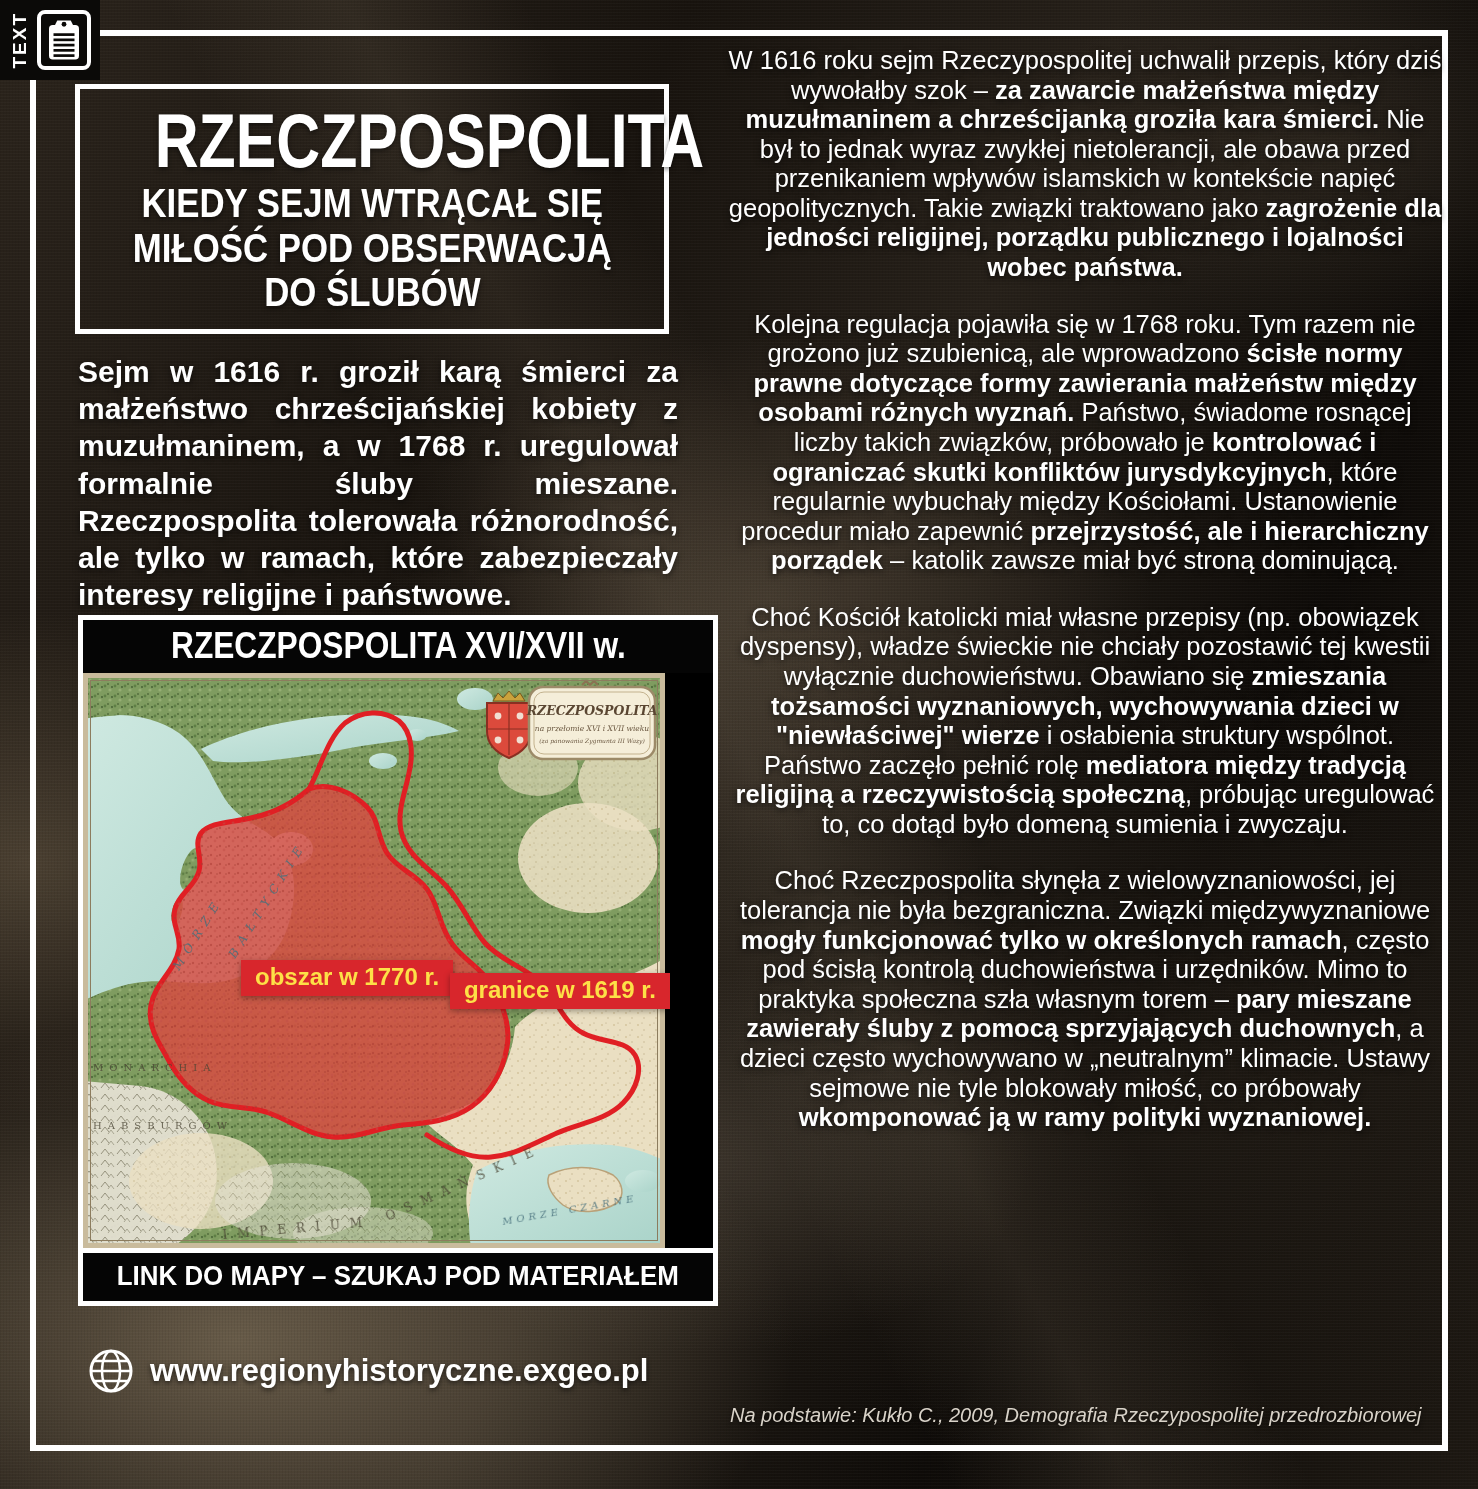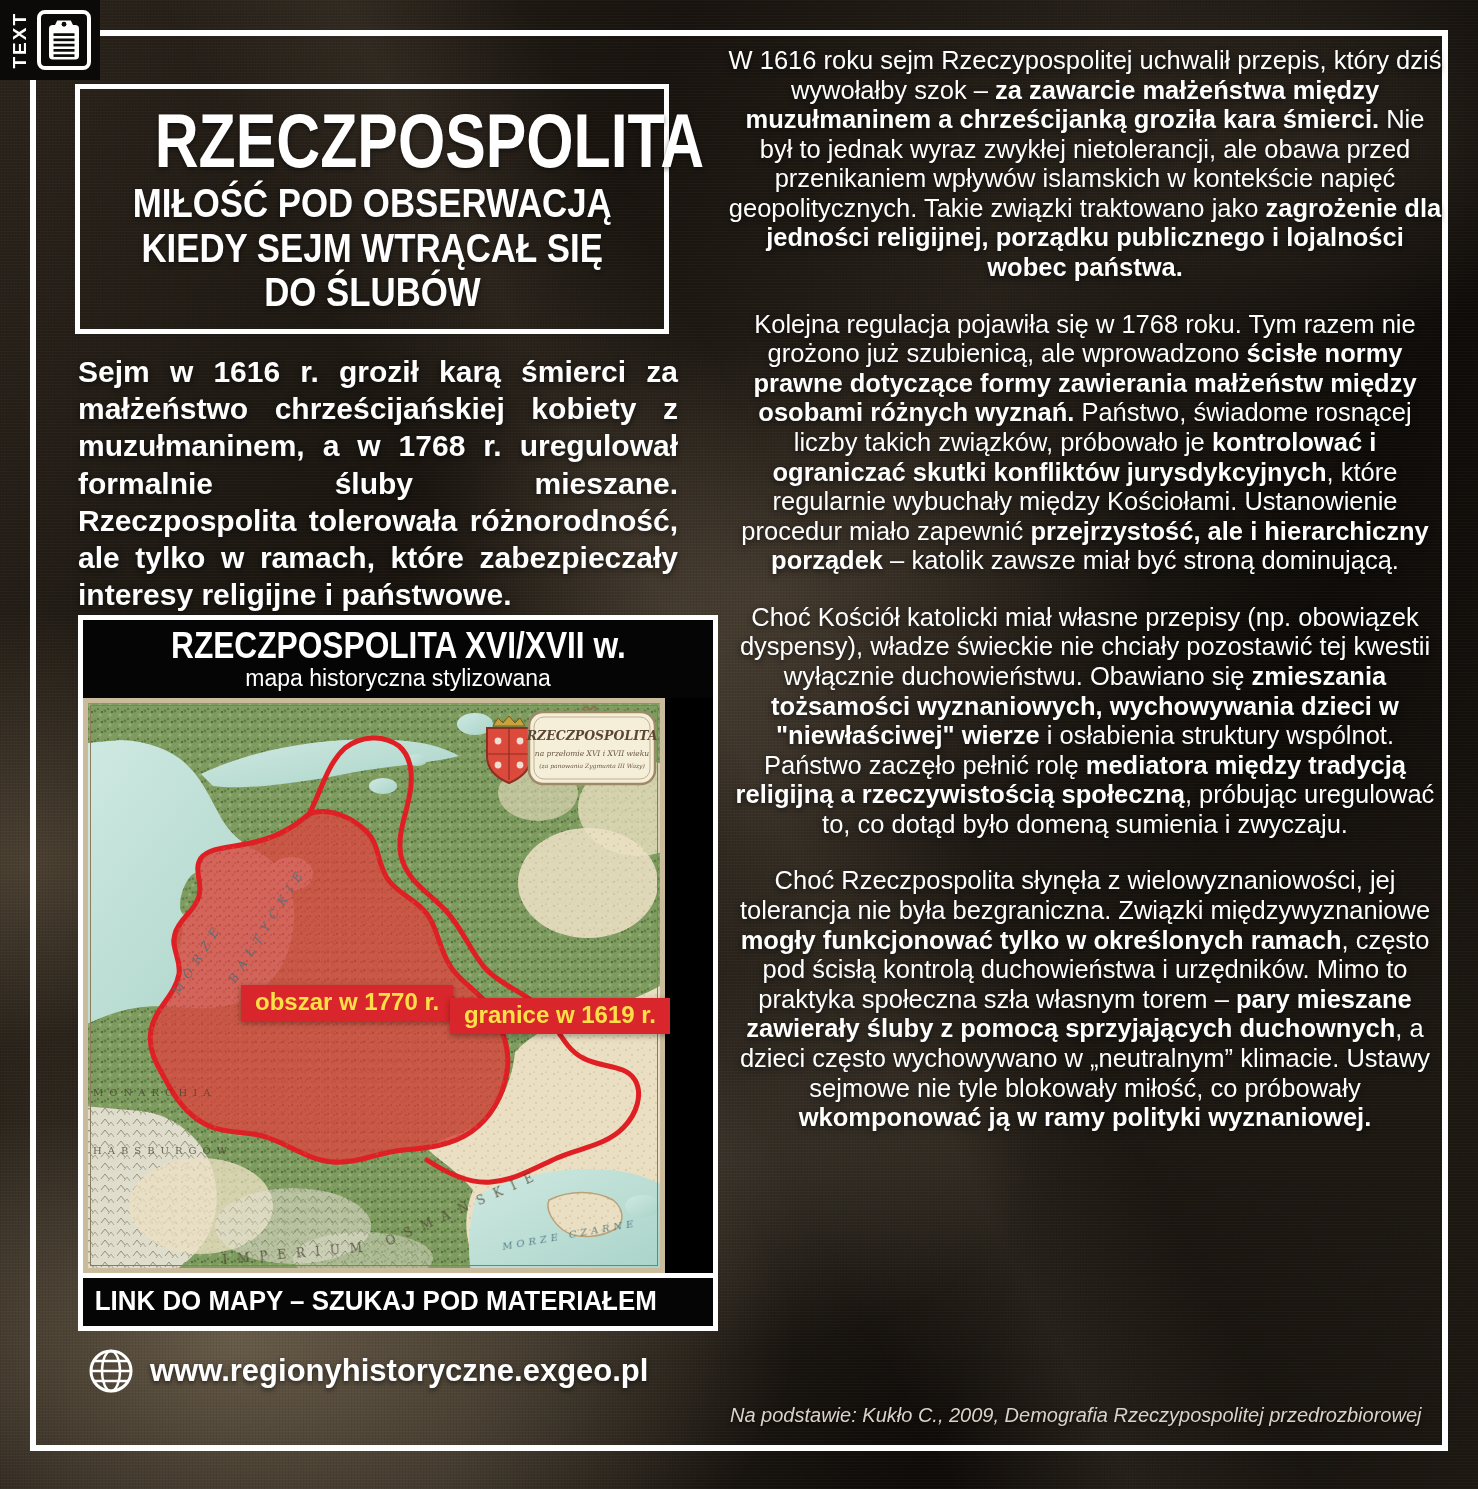--- a/index.html
+++ b/index.html
@@ -74,21 +74,21 @@
   .map-wrap{ position:relative; width:582px; height:575px; background:#e9dfc2; }
   .map-wrap svg{ display:block; width:582px; height:575px; }
   .map-label{
     position:absolute; background:#d8262c; color:#fde047; font-weight:bold;
     font-size:24px; line-height:1.1; padding:4px 14px 6px; white-space:nowrap;
     box-shadow:0 2px 6px rgba(0,0,0,.35);
   }
   .label-area{ left:158px; top:287px; }
   .label-borders{ right:-5px; top:300px;text-align:right; }
   .map-linkbar{
-    border-top:5px solid #fff; background:#050505; 
+    border-top:5px solid #fff; background:#050505; text-align:center;
     padding:8px 0 9px; font-size:27px; font-weight:bold;
   }
   .map-linkbar .cond{ transform:scaleX(.96); }
   
   .contact-row{
     position:absolute; left:88px; z-index:2; display:flex; align-items:center;
     text-shadow:0 2px 5px rgba(0,0,0,.6);
     text-align:center;
   }
   .row-site{ top:1348px; font-size:31px; font-weight:bold; gap:16px; }
@@ -126,31 +126,30 @@
         <rect x="10" y="27" width="28" height="3.6" fill="#0b0a08"></rect>
         <rect x="10" y="34" width="28" height="3.6" fill="#0b0a08"></rect>
         <rect x="10" y="41" width="28" height="3.6" fill="#0b0a08"></rect>
         <rect x="10" y="48" width="28" height="3.6" fill="#0b0a08"></rect>
       </svg>
     </span>
   </div>
 
   <div class="title-box">
     <h1><span class="cond">RZECZPOSPOLITA</span></h1>
+    <div class="sub-line"><span class="cond">KIEDY SEJM WTRĄCAŁ SIĘ</span></div>
     <div class="sub-line"><span class="cond">MIŁOŚĆ POD OBSERWACJĄ</span></div>
-    <div class="sub-line"><span class="cond">KIEDY SEJM WTRĄCAŁ SIĘ</span></div>
     <div class="sub-line"><span class="cond">DO ŚLUBÓW</span></div>
   </div>
 
   <p class="intro">Sejm w 1616 r. groził karą śmierci za małżeństwo chrześcijańskiej kobiety z muzułmaninem, a w 1768 r. uregulował formalnie śluby mieszane. Rzeczpospolita tolerowała różnorodność, ale tylko w ramach, które zabezpieczały interesy religijne i państwowe.</p>
 
   <div class="map-card">
     <div class="map-header">
       <div class="map-title"><span class="cond">RZECZPOSPOLITA XVI/XVII  w.</span></div>
-      <div class="map-subtitle">mapa historyczna stylizowana</div>
     </div>
     <div class="map-wrap">
       <svg viewBox="0 0 582 575">
         <defs>
           <pattern id="veg" width="10" height="10" patternUnits="userSpaceOnUse">
             <rect width="10" height="10" fill="#7f9c60"></rect>
             <circle cx="2" cy="3" r="1.4" fill="#5e7f45"></circle>
             <circle cx="7" cy="7" r="1.6" fill="#95ae74"></circle>
             <circle cx="5" cy="1" r="1" fill="#546f3d"></circle>
             <circle cx="9" cy="4" r=".9" fill="#3f5a30"></circle>

